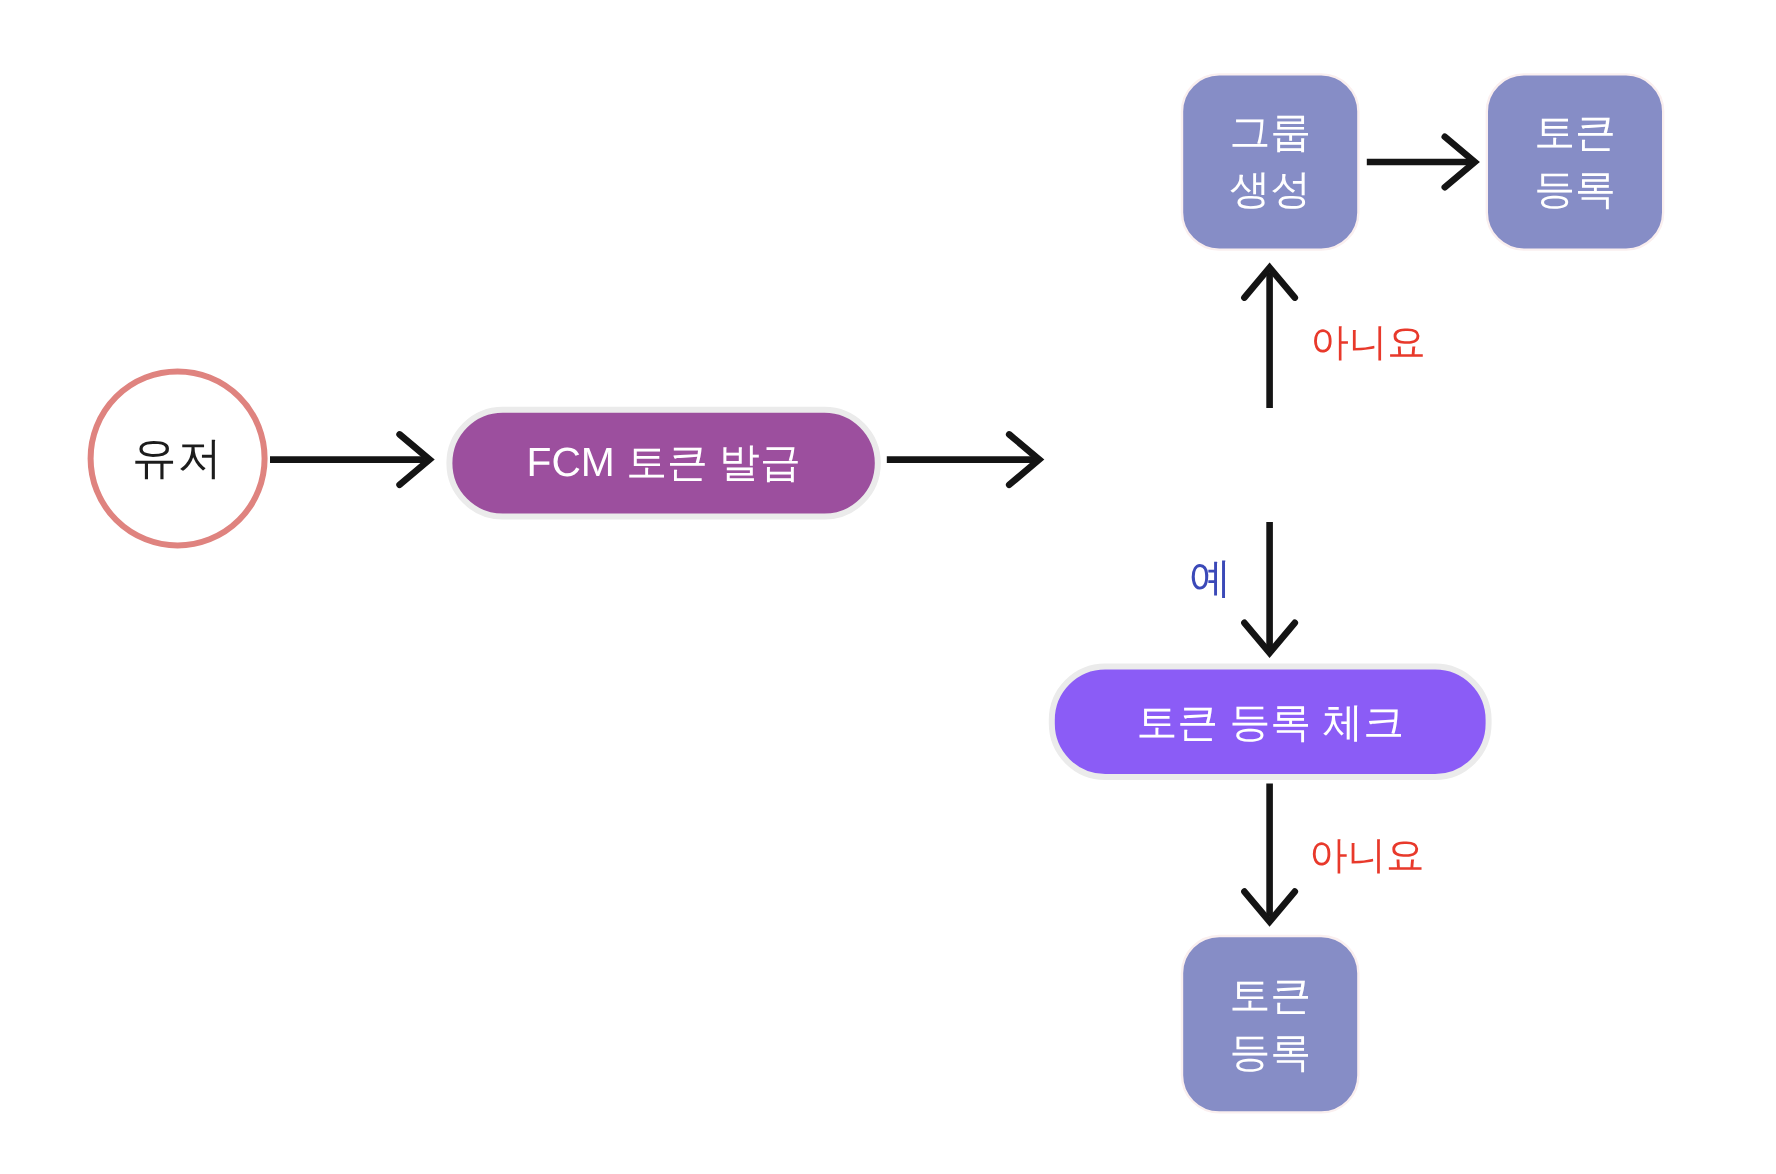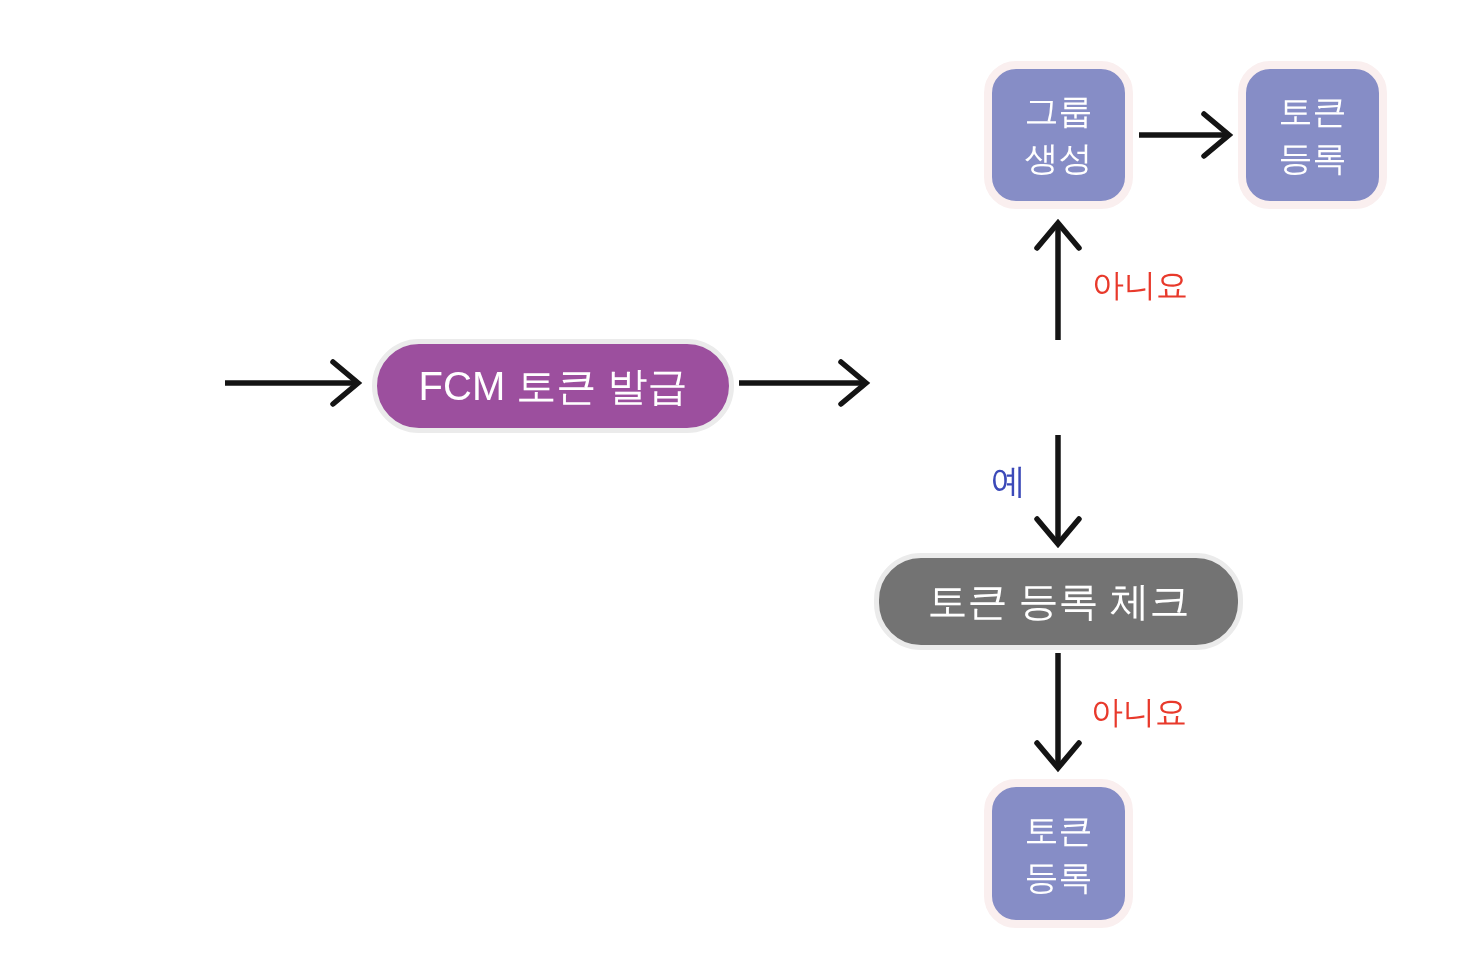--- a/index.html
+++ b/index.html
@@ -45,25 +45,25 @@
     border-style: solid;
     border-width: 5px;
     background: #ffffff;
     font-size: 37px;
     letter-spacing: 1px;
   }
   .node-pill {
     border-radius: 47px;
     border: 5px solid #ebebeb;
     color: #ffffff;
-    font-size: 40px;
+    font-size: 34px;
   }
   .node-box {
     border-radius: 32px;
-    border: 8px solid #0369a1;
+    border: 2px solid #0369a1;
     color: #ffffff;
     font-size: 34px;
     line-height: 1.38;
   }
   .node-box span { display: block; }
   .edge-label {
     position: absolute;
     z-index: 3;
     font-weight: 400;
     white-space: nowrap;
@@ -106,37 +106,40 @@
     <g>
       <line x1="1058" y1="435" x2="1058" y2="540"></line>
       <polyline points="1037,519 1058,544 1079,519"></polyline>
     </g>
     <g>
       <line x1="1058" y1="653" x2="1058" y2="764"></line>
       <polyline points="1037,743 1058,768 1079,743"></polyline>
     </g>
   </svg>
 
+  <div class="node node-circle pos-user" style="border-color: rgb(223, 131, 127); background-color: rgb(255, 255, 255); color: rgb(28, 28, 28);">
+    <span>유저</span>
+  </div>
 
   <div class="node node-pill pos-issue" style="background-color: rgb(156, 79, 158); border-color: rgb(235, 235, 235); color: rgb(255, 255, 255);">
     <span>FCM 토큰 발급</span>
   </div>
 
 
   <div class="node node-box pos-groupcreate" style="background-color: rgb(134, 141, 198); border-color: rgb(250, 239, 239); color: rgb(255, 255, 255);">
     <span>그룹</span>
     <span>생성</span>
   </div>
 
   <div class="node node-box pos-tokenreg-t" style="background-color: rgb(134, 141, 198); border-color: rgb(250, 239, 239); color: rgb(255, 255, 255);">
     <span>토큰</span>
     <span>등록</span>
   </div>
 
-  <div class="node node-pill pos-tokencheck" style="background-color: #737373; border-color: rgb(235, 235, 235); color: rgb(255, 255, 255);">
+  <div class="node node-pill pos-tokencheck" style="background-color: #8b5cf6; border-color: rgb(235, 235, 235); color: rgb(255, 255, 255);">
     <span>토큰 등록 체크</span>
   </div>
 
   <div class="node node-box pos-tokenreg-b" style="background-color: rgb(134, 141, 198); border-color: rgb(250, 239, 239); color: rgb(255, 255, 255);">
     <span>토큰</span>
     <span>등록</span>
   </div>
 
   <div class="edge-label label-no1" style="color: rgb(232, 57, 43);">아니요</div>
 

